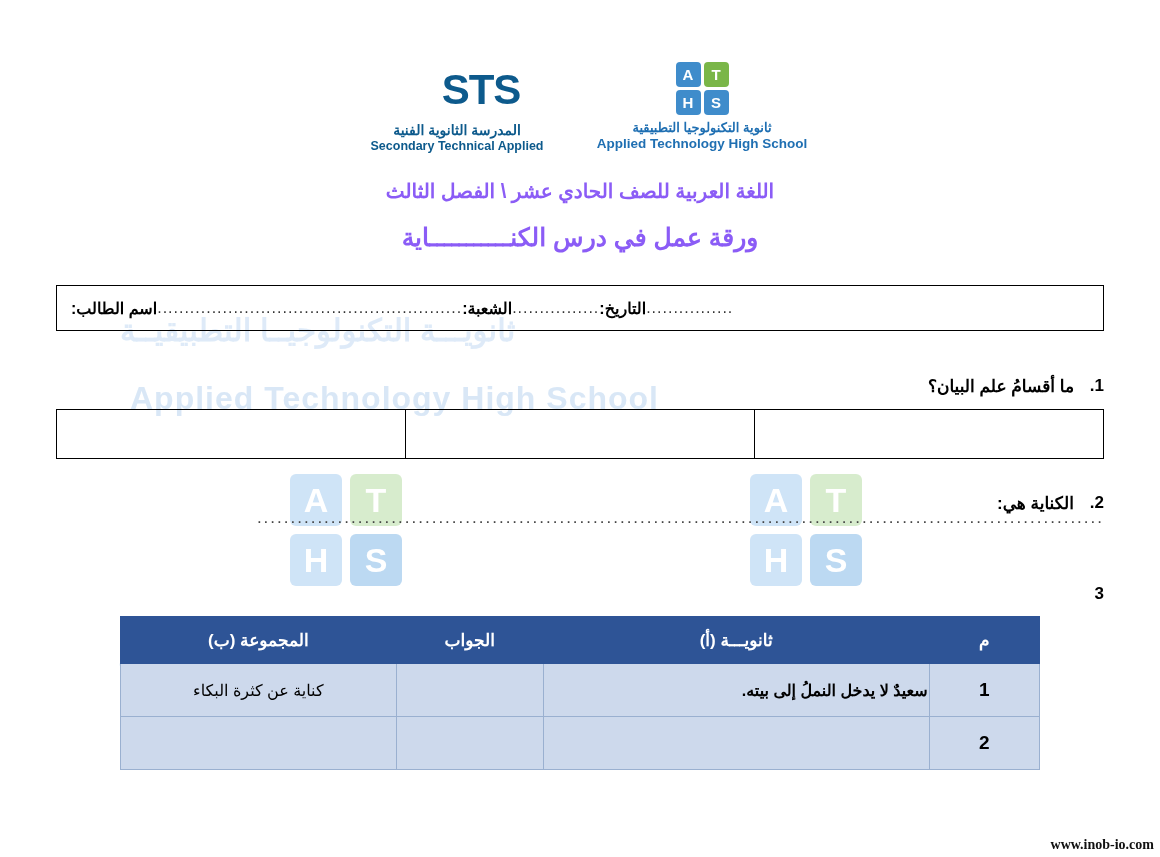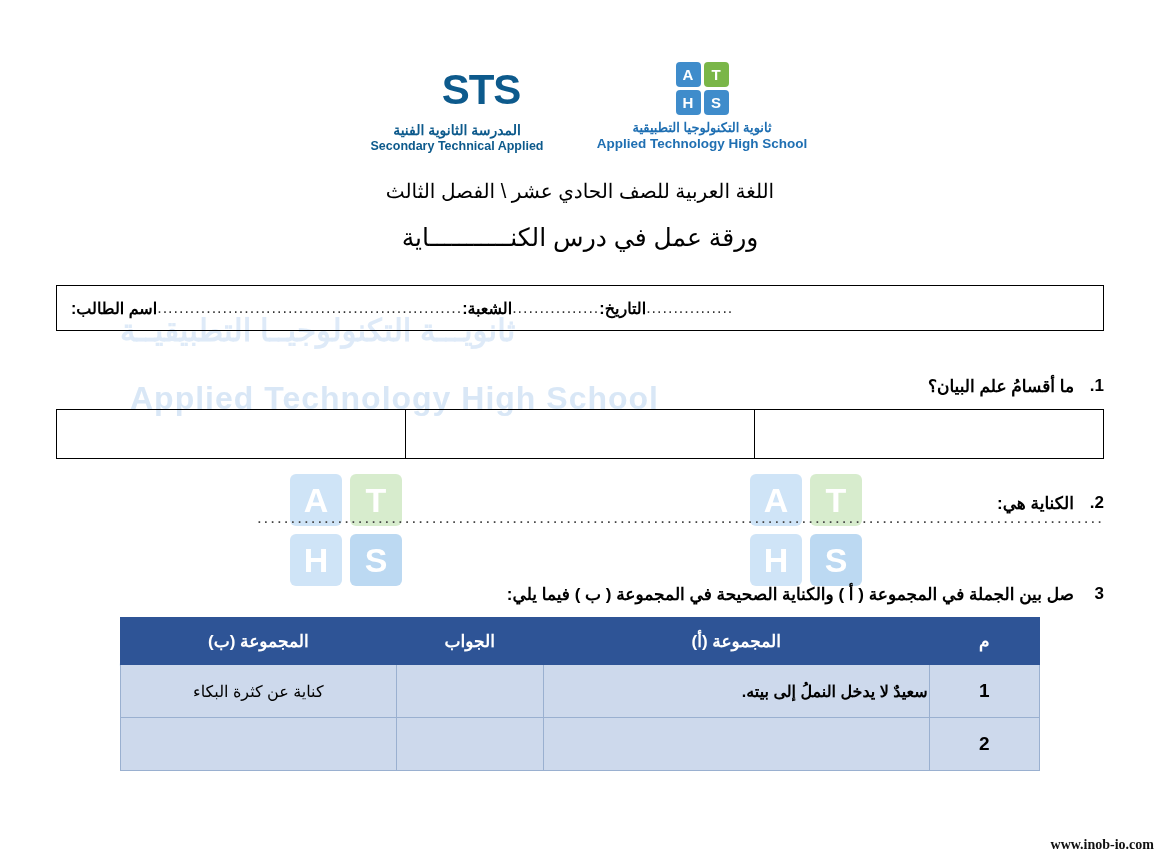--- a/index.html
+++ b/index.html
@@ -204,22 +204,22 @@
   .ath-en {
     font-size: 13.5px;
     font-weight: bold;
     color: #1f6fb2;
     margin-top: 1px;
   }
 
   h1.title, h2.subtitle {
     direction: rtl;
     text-align: center;
-    font-weight: normal;
-    color: #000000;
+    font-weight: bold;
+    color: #8b5cf6;
     margin: 0;
   }
   h1.title {
     font-size: 20px;
     margin-top: 26px;
   }
   h2.subtitle {
     font-size: 25px;
     margin-top: 20px;
   }
@@ -432,28 +432,27 @@
   <div class="q q2">
     <span class="q-num">2.</span>
     <span>الكناية هي:</span>
   </div>
   <div class="q2-line" style="margin-top:2px;">
     <span class="q2-dots">..............................................................................................................................</span>
   </div>
 
   <div class="q q3">
     <span class="q-num">3</span>
-    <span>صل بين الجملة في المجموعة ( أ ) والكناية الصحيحة في المجموعة ( ب ) فيما يلي:</span>
   </div>
 
   <table class="match-table">
     <thead>
       <tr>
         <th>م</th>
-        <th>المجموعة (أ)</th>
+        <th>ثانويـــة (أ)</th>
         <th>الجواب</th>
         <th>المجموعة (ب)</th>
       </tr>
     </thead>
     <tbody>
       <tr>
         <td class="idx">1</td>
         <td class="colA">سعيدٌ لا يدخل النملُ إلى بيته.</td>
         <td class="colJ"></td>
         <td class="colB">كناية عن كثرة البكاء</td>

